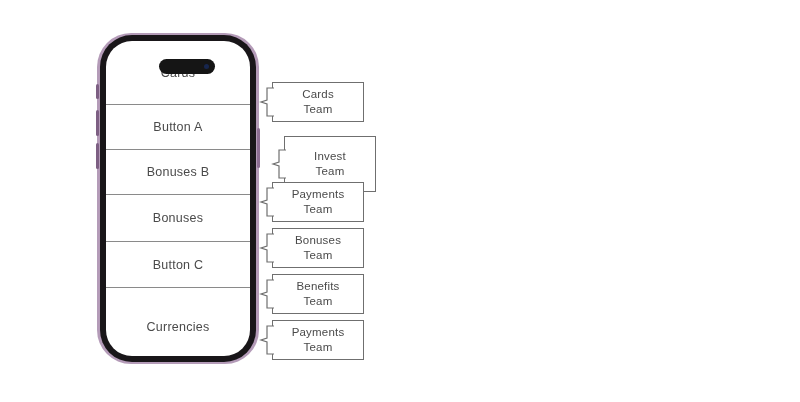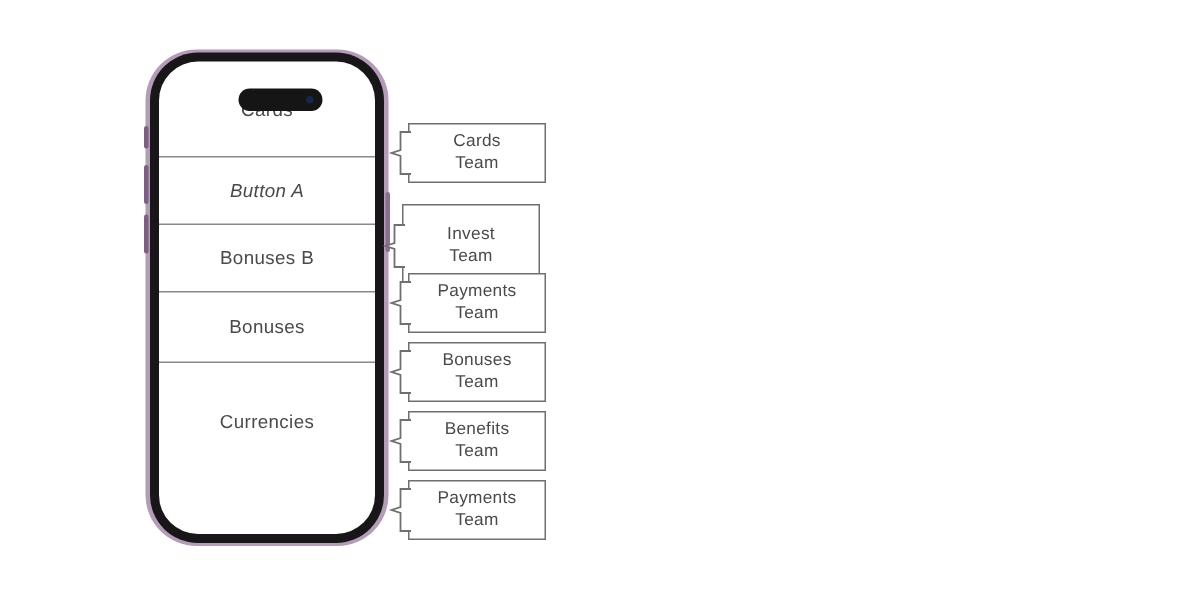--- a/index.html
+++ b/index.html
@@ -166,21 +166,21 @@
     position: absolute;
     left: -13px;
     top: 50%;
     transform: translateY(-50%);
     width: 14px;
     height: 30px;
     overflow: visible;
   }
 
   #callout-cards      { left: 272px; top:  82px;  height: 40px; }
-  #callout-invest     { left: 268px; top: 136px;  height: 56px; justify-content: center; }
+  #callout-invest     { left: 284px; top: 136px;  height: 56px; justify-content: center; }
   #callout-payments-1 { left: 272px; top: 182px;  height: 40px; }
   #callout-bonuses    { left: 272px; top: 228px;  height: 40px; }
   #callout-benefits   { left: 272px; top: 274px;  height: 40px; }
   #callout-payments-2 { left: 272px; top: 320px;  height: 40px; }
 </style>
 </head>
 <body>
 
 <div id="canvas">
 
@@ -197,32 +197,35 @@
     <div id="phone-screen">
 
       <div id="dynamic-island">
         <div id="camera-dot"></div>
       </div>
 
       <div class="screen-row first" style="height:63px;">
         <span>Cards</span>
       </div>
 
-      <div class="screen-row" style="height:45px;font-style:italic;">
+      <div class="screen-row" style="height:45px;">
         <span>Button A</span>
       </div>
 
       <div class="screen-row" style="height:45px;">
         <span>Bonuses B</span>
       </div>
 
       <div class="screen-row" style="height:47px;">
         <span>Bonuses</span>
       </div>
 
+      <div class="screen-row" style="height:46px;">
+        <span>Button C</span>
+      </div>
 
       <div class="screen-row" style="height:79px;">
         <span>Currencies</span>
       </div>
 
     </div>
   </div>
 
   <div class="callout" id="callout-cards">
     <svg class="callout-brace" viewBox="0 0 14 30">

